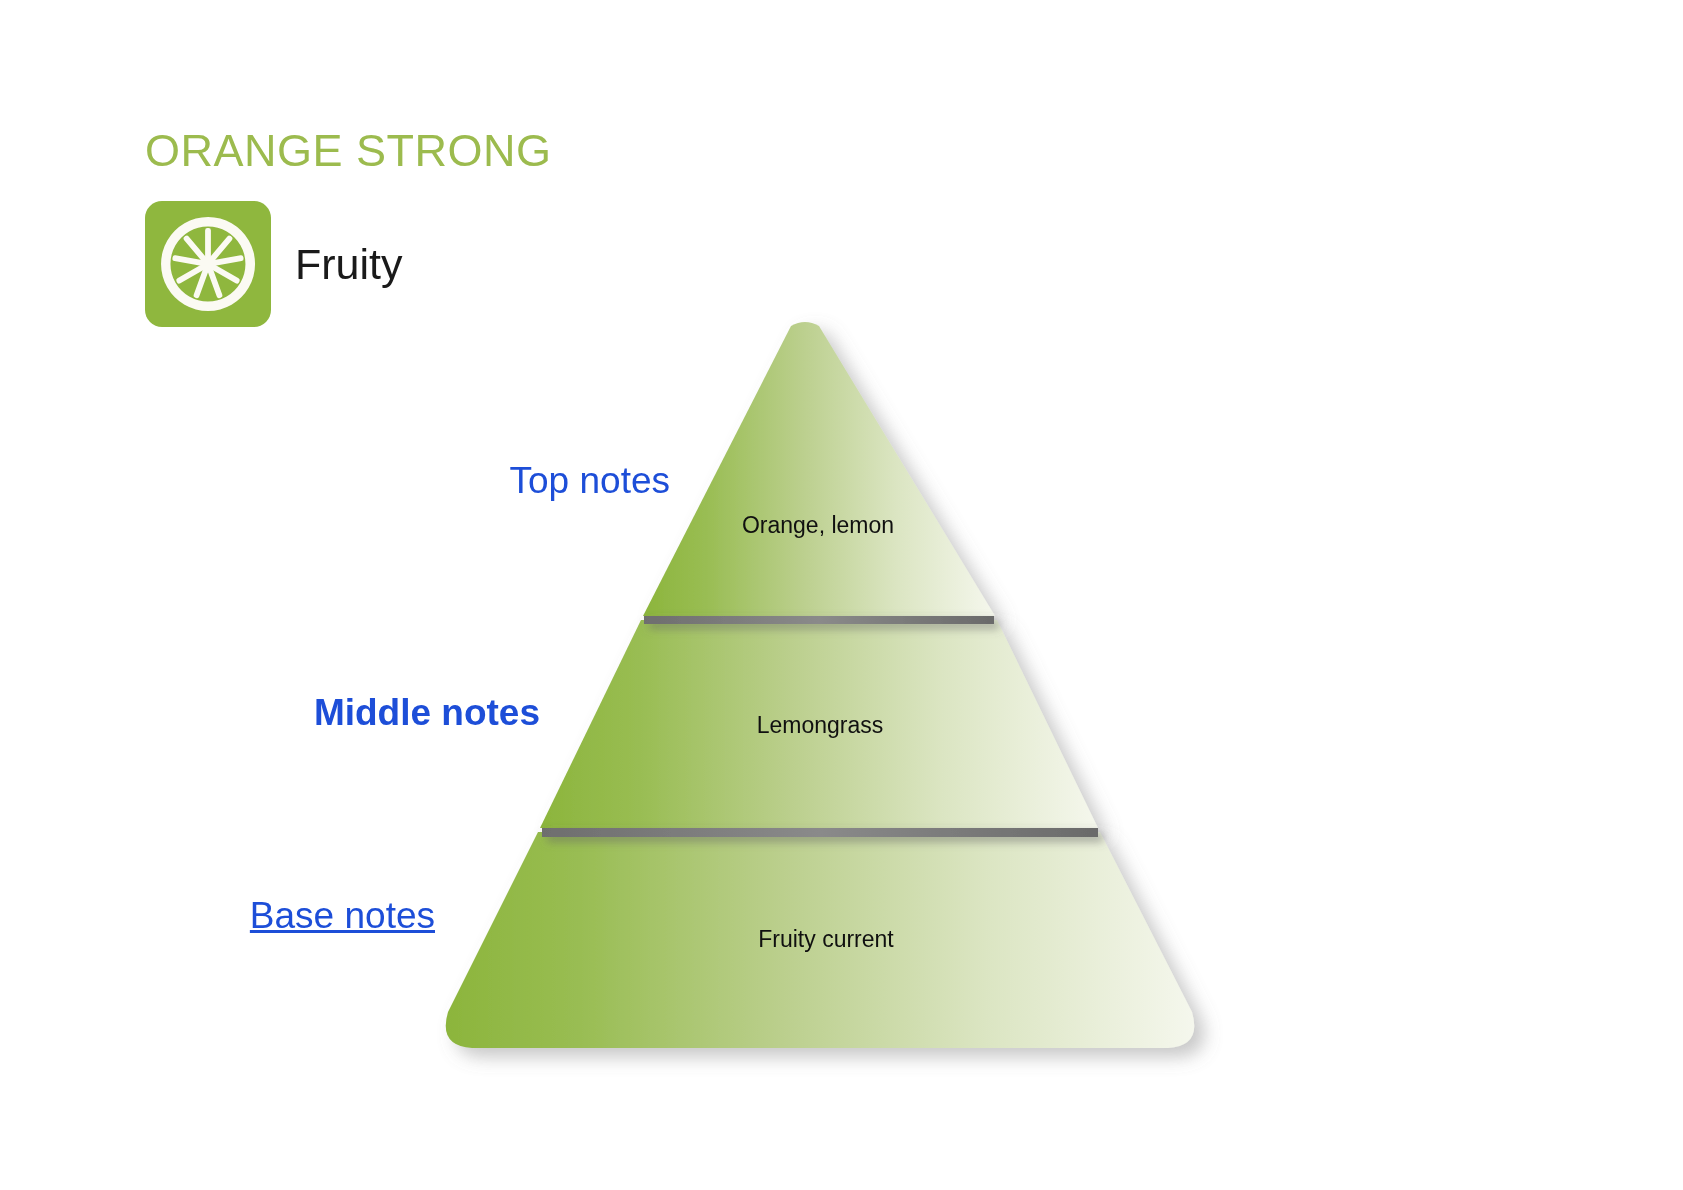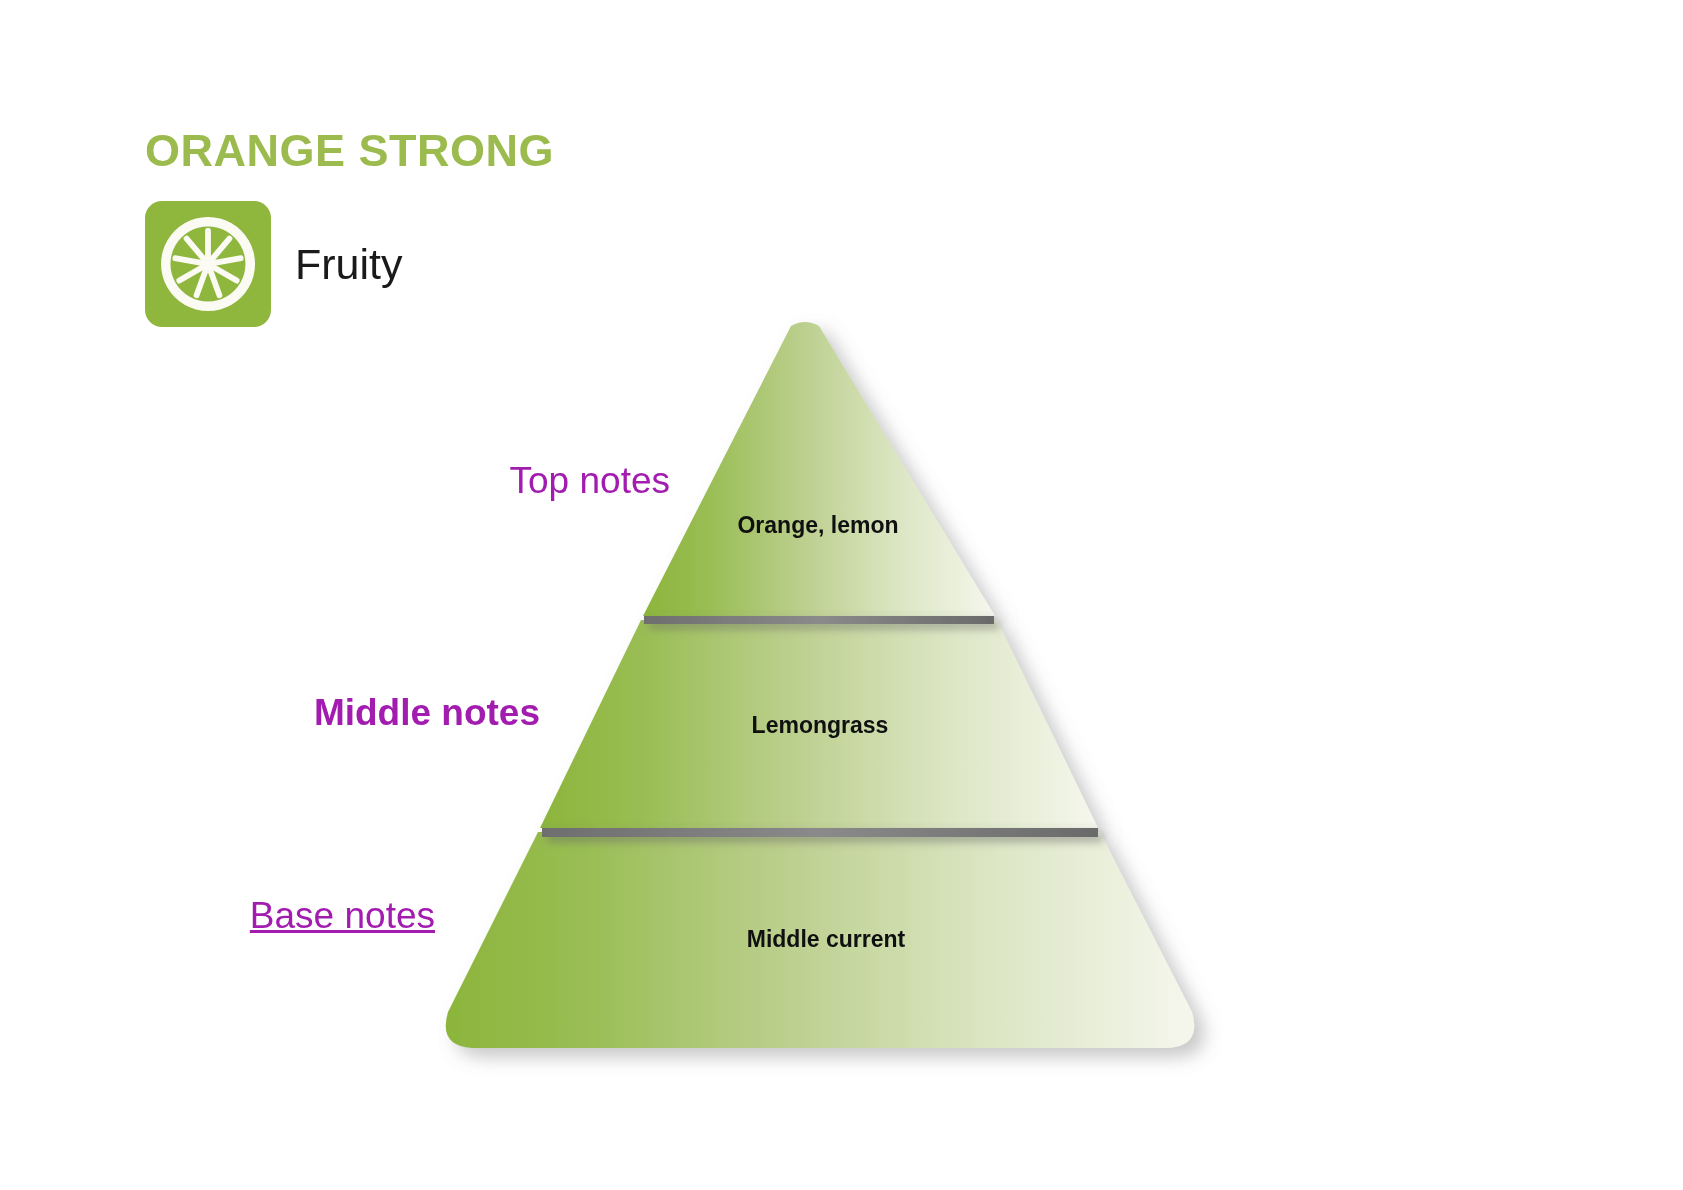--- a/index.html
+++ b/index.html
@@ -19,21 +19,21 @@
   
   #header-block {
     position: absolute;
     left: 145px;
     top: 128px;
     width: 700px;
   }
   #product-title {
     font-family: "Liberation Sans", sans-serif;
     font-size: 45px;
-    font-weight: 700;
+    font-weight: 400;
     letter-spacing: 0.5px;
     color: #9cbb4e;
     line-height: 1.0;
     white-space: nowrap;
   }
 
   #family-row {
     position: absolute;
     left: 0px;
     top: 73px;
@@ -70,36 +70,36 @@
     top: 0;
     width: 790px;
     height: 760px;
     overflow: visible;
   }
 
   
   .tier-caption {
     position: absolute;
     font-size: 23px;
-    font-weight: 700;
+    font-weight: 400;
     color: #101010;
     white-space: nowrap;
     text-align: center;
     transform: translateX(-50%);
   }
   #caption-top    { left: 388px; top: 192px; }
   #caption-middle { left: 390px; top: 392px; }
   #caption-base   { left: 396px; top: 606px; }
 
   
   .side-label {
     position: absolute;
     font-size: 37px;
     font-weight: 400;
-    color: #a21caf;
+    color: #1d4ed8;
     white-space: nowrap;
     text-align: left;
     transform: translate(-100%, -50%);
   }
   #label-top    { left: 670px; top: 481px; }
   #label-middle { left: 540px; top: 713px; font-weight: bold; }
   #label-base   { left: 435px; top: 916px; text-decoration: underline; }
 </style>
 </head>
 <body>
@@ -210,20 +210,20 @@
 
     <g filter="url(#barShadow)">
       <rect x="112" y="508" width="556" height="9" fill="url(#barGrad)"></rect>
     </g>
   </svg>
 
   <div class="tier-caption" id="caption-top">Orange, lemon</div>
 
   <div class="tier-caption" id="caption-middle">Lemongrass</div>
 
-  <div class="tier-caption" id="caption-base">Middle current</div>
+  <div class="tier-caption" id="caption-base">Fruity current</div>
 </div>
 
 <div class="side-label" id="label-top">Top notes</div>
 
 <div class="side-label" id="label-middle">Middle notes</div>
 
 <div class="side-label" id="label-base">Base notes</div>
 
 </body></html>

